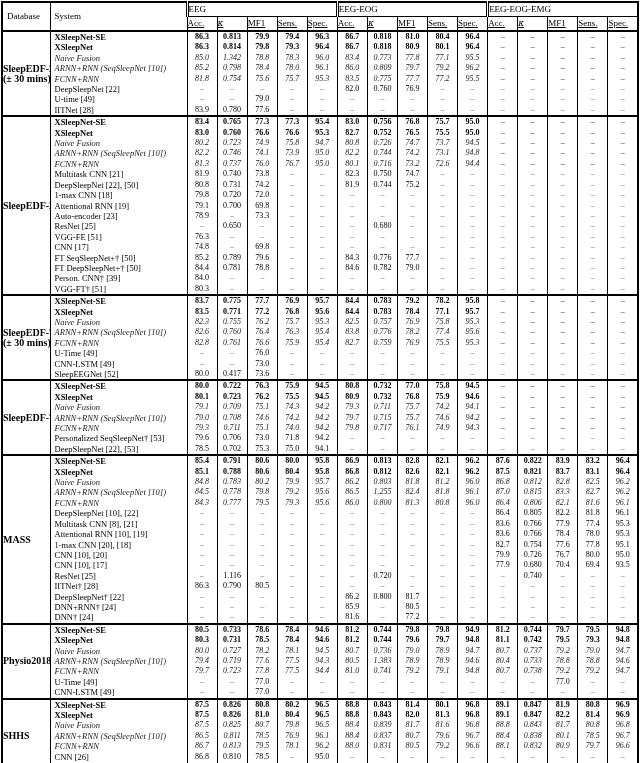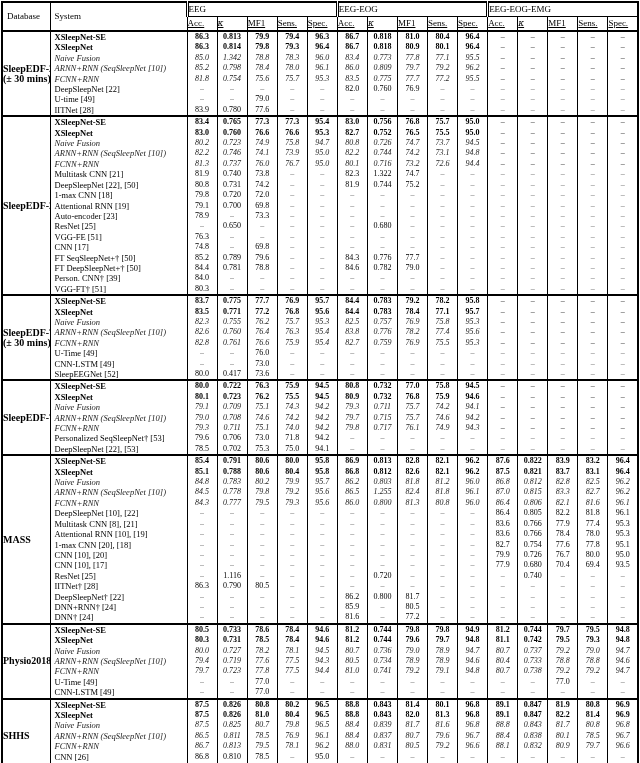--- a/index.html
+++ b/index.html
@@ -331,21 +331,21 @@
           <td class="val-cell dash">–</td>
         </tr>
         <tr>
           <td class="sys-cell">Multitask CNN [21]</td>
           <td class="val-cell grp">81.9</td>
           <td class="val-cell">0.740</td>
           <td class="val-cell">73.8</td>
           <td class="val-cell dash">–</td>
           <td class="val-cell dash">–</td>
           <td class="val-cell grp">82.3</td>
-          <td class="val-cell">1.322</td>
+          <td class="val-cell">0.750</td>
           <td class="val-cell">74.7</td>
           <td class="val-cell dash">–</td>
           <td class="val-cell dash">–</td>
           <td class="val-cell grp dash">–</td>
           <td class="val-cell dash">–</td>
           <td class="val-cell dash">–</td>
           <td class="val-cell dash">–</td>
           <td class="val-cell dash">–</td>
         </tr>
         <tr>
@@ -1180,21 +1180,21 @@
           <td class="val-cell">94.7</td>
         </tr>
         <tr class="italic">
           <td class="sys-cell">ARNN+RNN (SeqSleepNet [10])</td>
           <td class="val-cell grp">79.4</td>
           <td class="val-cell">0.719</td>
           <td class="val-cell">77.6</td>
           <td class="val-cell">77.5</td>
           <td class="val-cell">94.3</td>
           <td class="val-cell grp">80.5</td>
-          <td class="val-cell">0.734</td>
+          <td class="val-cell">1.383</td>
           <td class="val-cell">78.9</td>
           <td class="val-cell">78.9</td>
           <td class="val-cell">94.6</td>
           <td class="val-cell grp">80.4</td>
           <td class="val-cell">0.733</td>
           <td class="val-cell">78.8</td>
           <td class="val-cell">78.8</td>
           <td class="val-cell">94.6</td>
         </tr>
         <tr class="italic">

